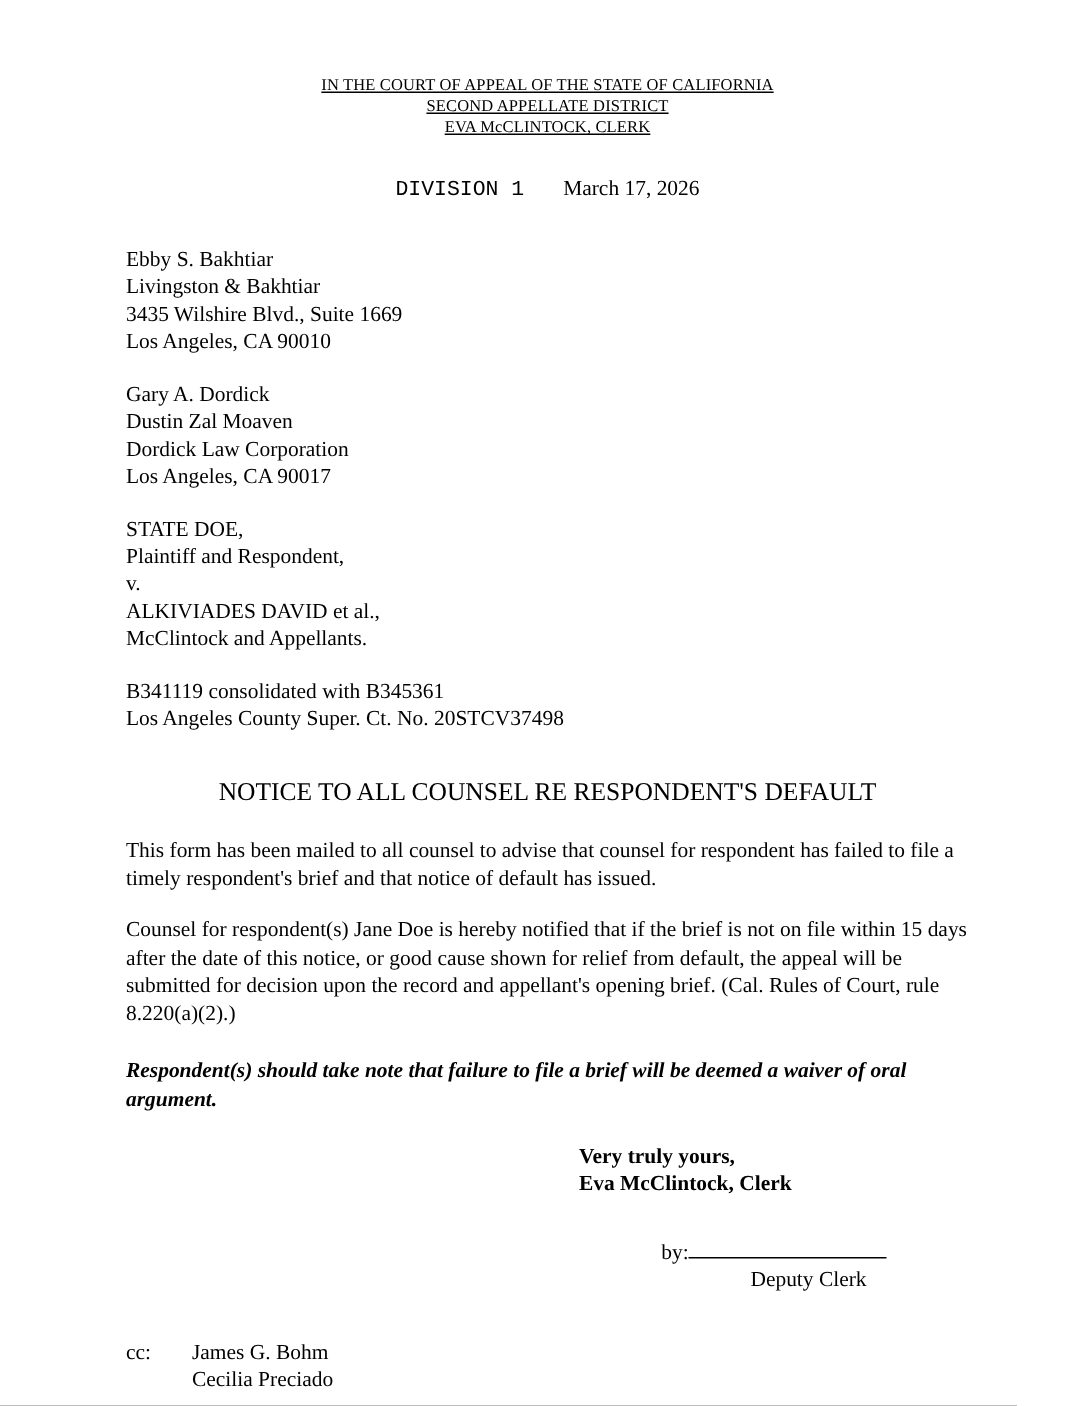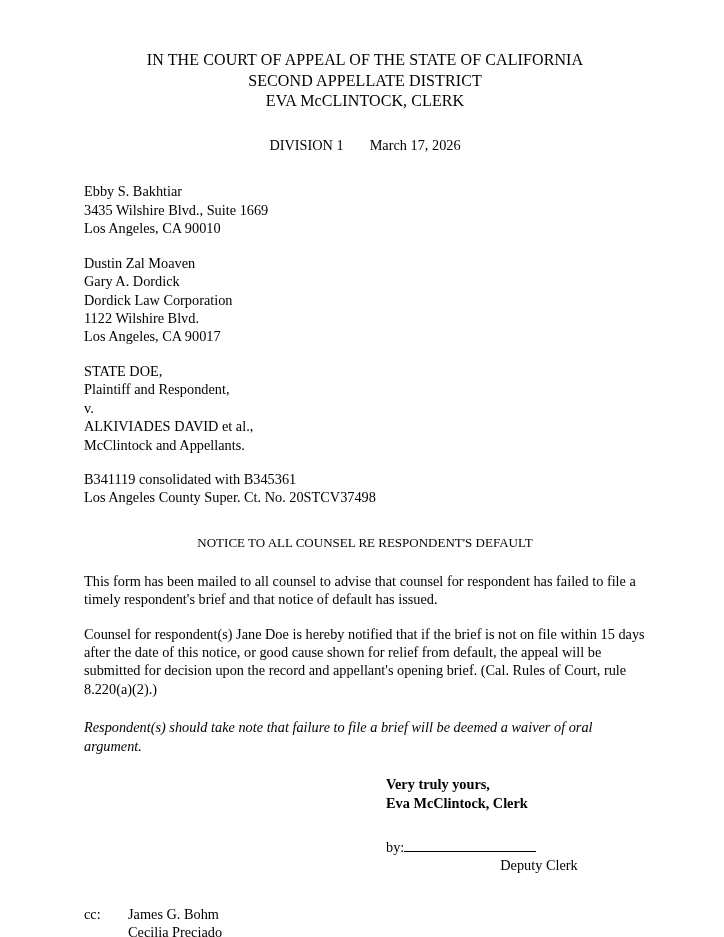--- a/index.html
+++ b/index.html
@@ -30,51 +30,52 @@
   .content {
     position: absolute;
     left: 84px;
     top: 50px;
     width: 562px;
     font-size: 14.3px;
     line-height: 1.29;
     color: #000000;
   }
   .center { text-align: center; }
-  .heading-line { font-size: 16px; letter-spacing: 0.1px; }
+  .heading-line { font-size: 11px; letter-spacing: 0.1px; text-decoration: underline; }
   .spacer-16 { height: 16px; }
   .spacer-20 { height: 20px; }
   .spacer-24 { height: 24px; }
   .spacer-28 { height: 28px; }
   .division-row {
     text-align: center;
   }
-  .division-row .dv { margin-right: 26px; }
+  .division-row .dv { margin-right: 26px; font-family: Liberation Mono, monospace; }
   .block { margin: 0; }
   .block div { white-space: pre; }
   .title-notice {
     text-align: center;
-    font-size: 13px;
+    font-size: 17px;
   }
   .para {
     text-align: left;
     margin: 0;
   }
   .italic-para {
     font-style: italic;
-    font-weight: normal;
+    font-weight: bold;
   }
   .signoff {
     margin-left: 302px;
     font-weight: bold;
   }
   .by-line {
     margin-left: 302px;
     margin-top: 26px;
     white-space: pre;
+    text-align: center;
   }
   .by-underline {
     display: inline-block;
     border-bottom: 1px solid #000;
     width: 132px;
     height: 13px;
     vertical-align: baseline;
   }
   .deputy {
     margin-left: 348px;
@@ -104,31 +105,31 @@
       <div class="spacer-24"></div>
 
       <div class="division-row">
         <span class="dv">DIVISION 1</span><span>March 17, 2026</span>
       </div>
 
       <div class="spacer-28"></div>
 
       <div class="block">
         <div>Ebby S. Bakhtiar</div>
+        <div>Livingston &amp; Bakhtiar</div>
         <div>3435 Wilshire Blvd., Suite 1669</div>
         <div>Los Angeles, CA 90010</div>
       </div>
 
       <div class="spacer-16"></div>
 
       <div class="block">
+        <div>Gary A. Dordick</div>
         <div>Dustin Zal Moaven</div>
-        <div>Gary A. Dordick</div>
         <div>Dordick Law Corporation</div>
-        <div>1122 Wilshire Blvd.</div>
         <div>Los Angeles, CA 90017</div>
       </div>
 
       <div class="spacer-16"></div>
 
       <div class="block">
         <div>STATE DOE,</div>
         <div>Plaintiff and Respondent,</div>
         <div>v.</div>
         <div>ALKIVIADES DAVID et al.,</div>

